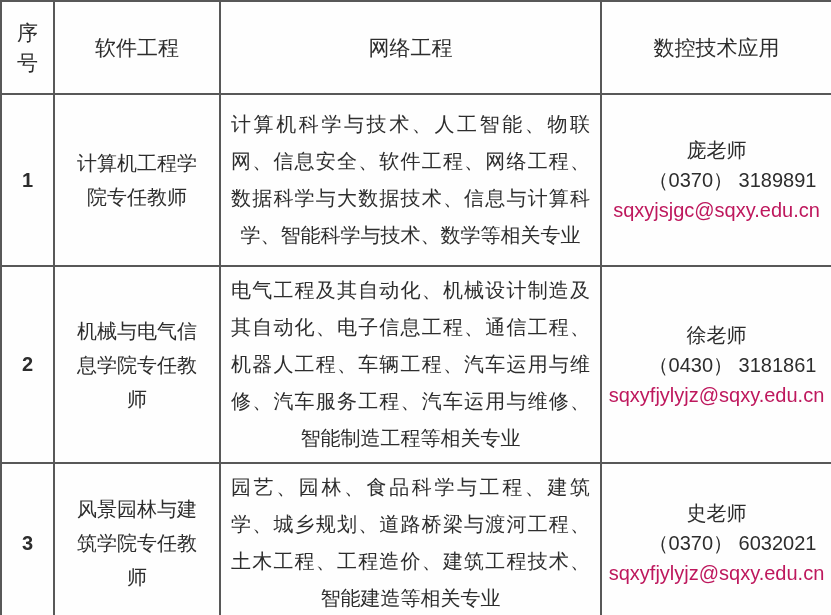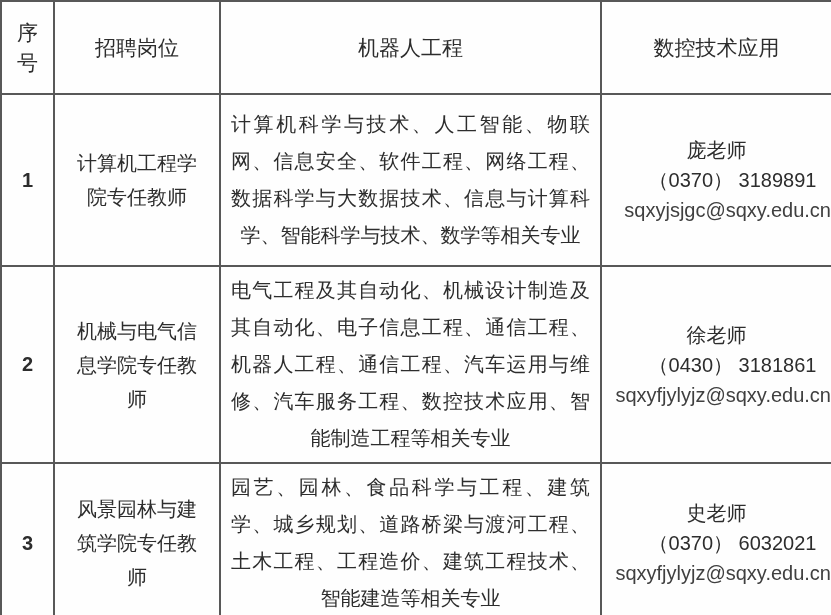--- a/index.html
+++ b/index.html
@@ -67,62 +67,61 @@
   .contact-phone {
     line-height: 30px;
     font-family: "Liberation Sans", "DejaVu Sans", sans-serif;
     font-size: 20px;
     padding-left: 32px;
   }
   .contact-email {
     line-height: 30px;
     font-family: "Liberation Sans", "DejaVu Sans", sans-serif;
     font-size: 20px;
-    color: #404040;
-    text-align: right;
+    color: #be185d;
   }
   tr.r-header { height: 93px; }
   tr.r-1 { height: 172px; }
   tr.r-2 { height: 193px; }
   tr.r-3 { height: 157px; }
 </style>
 </head>
 <body>
 
 <div class="table-wrap">
   <table>
     <colgroup>
       <col class="c-no">
         <col class="c-pos">
         <col class="c-req">
         <col class="c-con">
     </colgroup>
     <thead>
       <tr class="r-header">
         <th class="h-no">序号</th>
-        <th>招聘岗位</th>
-        <th>机器人工程</th>
+        <th>软件工程</th>
+        <th>网络工程</th>
         <th>数控技术应用</th>
       </tr>
     </thead>
     <tbody>
       <tr class="r-1">
         <td class="no">1</td>
         <td class="pos">计算机工程学院专任教师</td>
         <td class="req">计算机科学与技术、人工智能、物联网、信息安全、软件工程、网络工程、数据科学与大数据技术、信息与计算科学、智能科学与技术、数学等相关专业</td>
         <td class="contact">
           <div class="contact-name">庞老师</div>
           <div class="contact-phone">（0370） 3189891</div>
           <div class="contact-email">sqxyjsjgc@sqxy.edu.cn</div>
         </td>
       </tr>
       <tr class="r-2">
         <td class="no">2</td>
         <td class="pos">机械与电气信息学院专任教师</td>
-        <td class="req">电气工程及其自动化、机械设计制造及其自动化、电子信息工程、通信工程、机器人工程、通信工程、汽车运用与维修、汽车服务工程、数控技术应用、智能制造工程等相关专业</td>
+        <td class="req">电气工程及其自动化、机械设计制造及其自动化、电子信息工程、通信工程、机器人工程、车辆工程、汽车运用与维修、汽车服务工程、汽车运用与维修、智能制造工程等相关专业</td>
         <td class="contact">
           <div class="contact-name">徐老师</div>
           <div class="contact-phone">（0430） 3181861</div>
           <div class="contact-email">sqxyfjylyjz@sqxy.edu.cn</div>
         </td>
       </tr>
       <tr class="r-3">
         <td class="no">3</td>
         <td class="pos">风景园林与建筑学院专任教师</td>
         <td class="req">园艺、园林、食品科学与工程、建筑学、城乡规划、道路桥梁与渡河工程、土木工程、工程造价、建筑工程技术、智能建造等相关专业</td>

